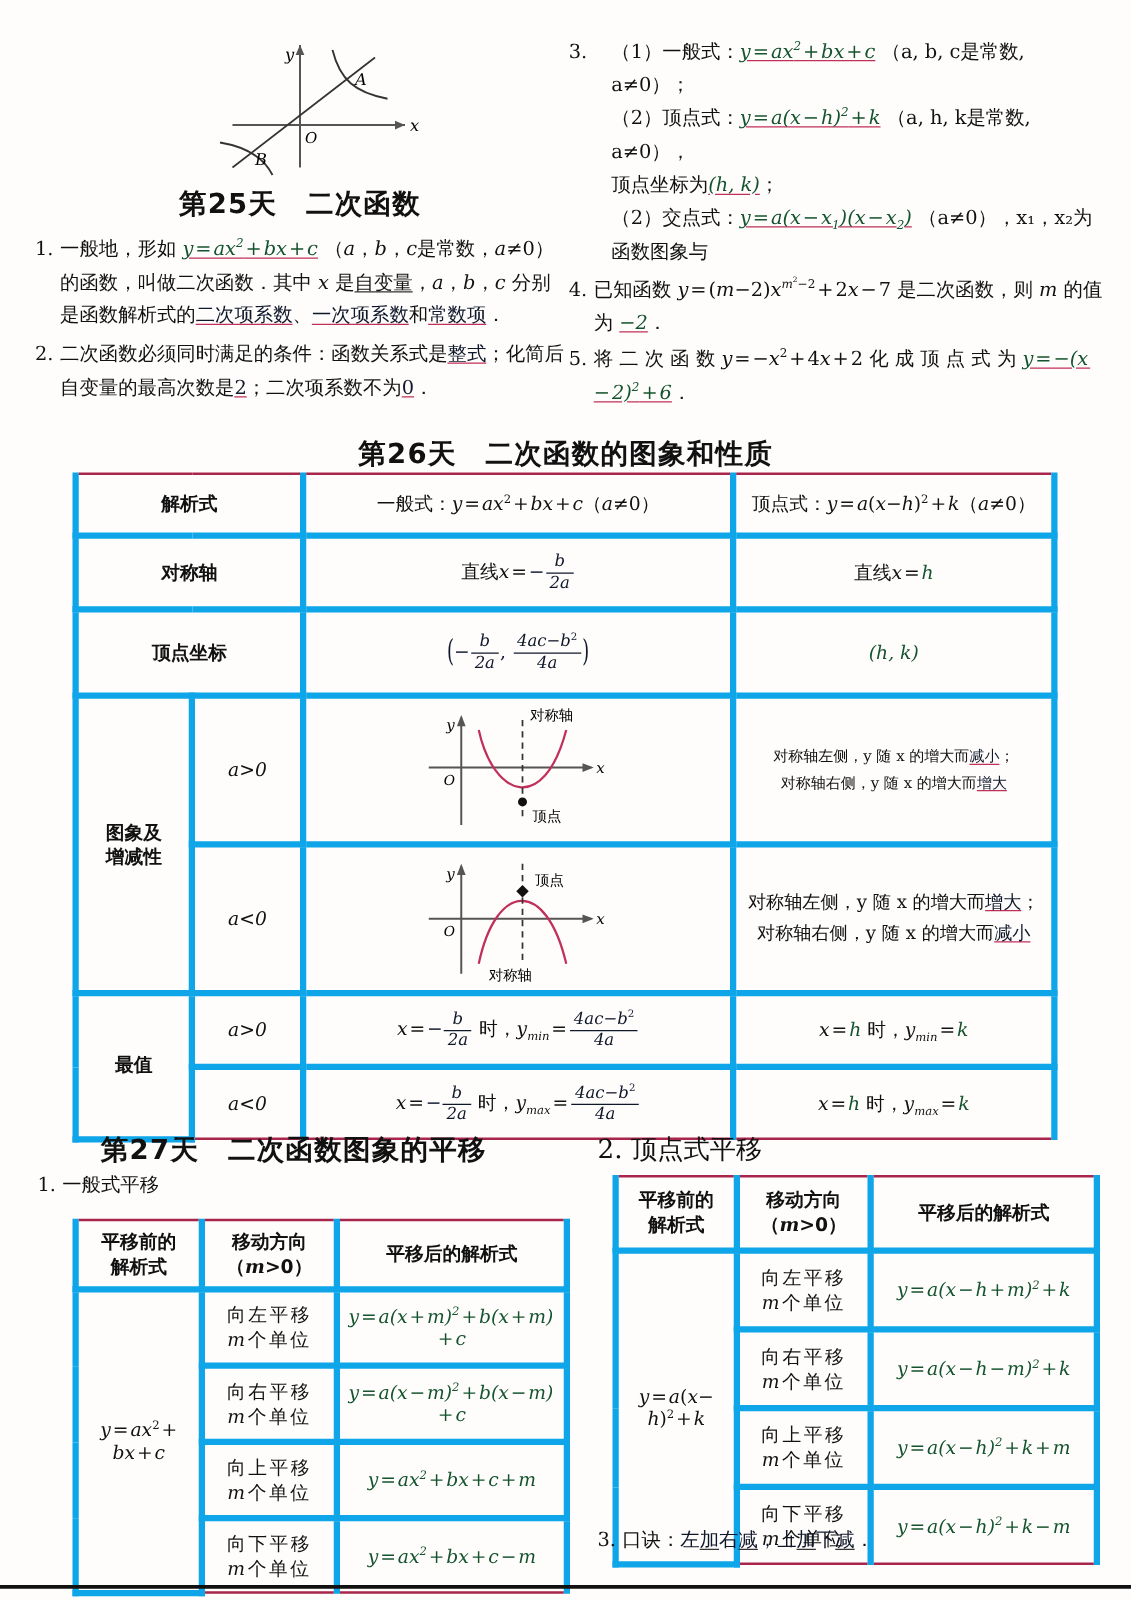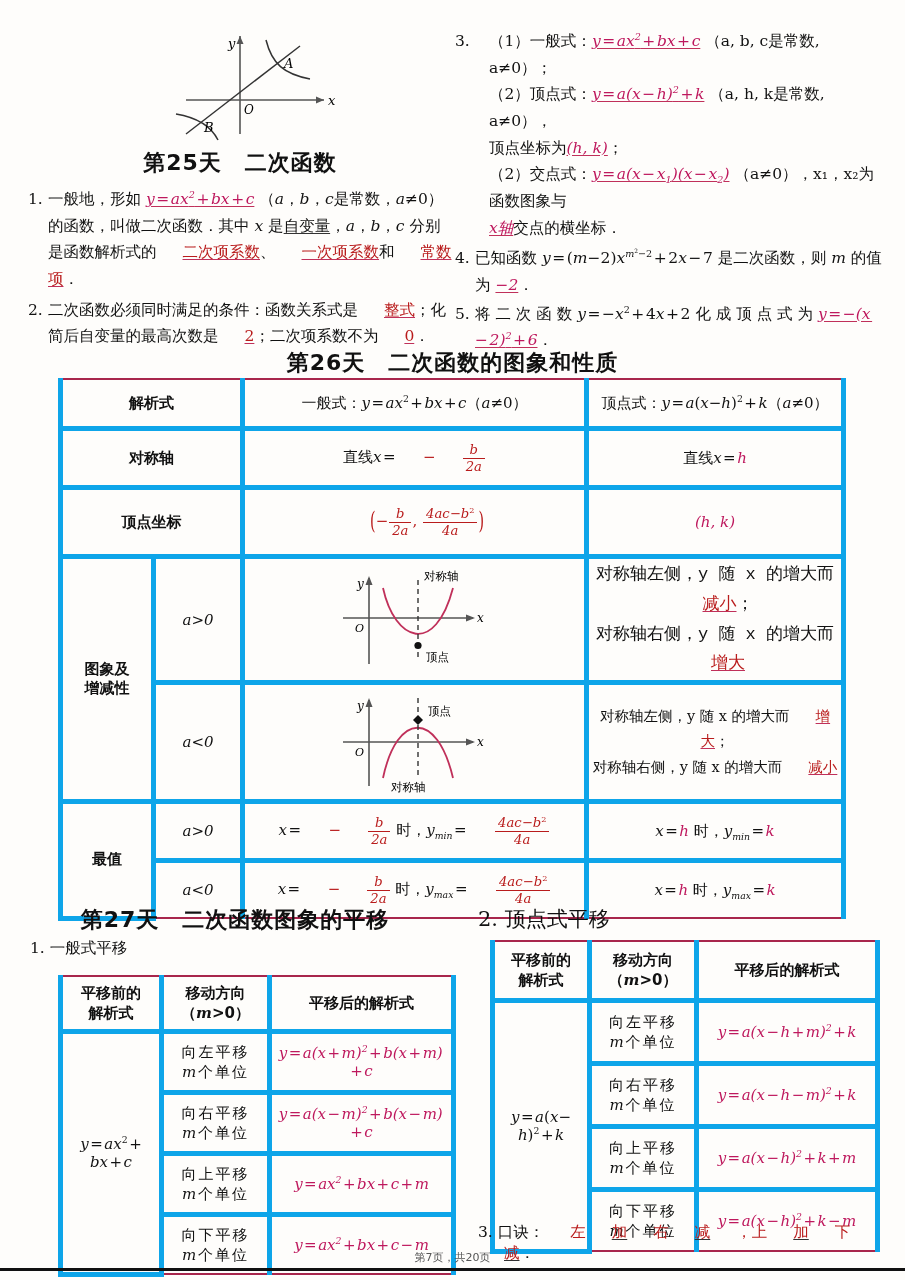--- a/index.html
+++ b/index.html
@@ -8,22 +8,22 @@
     background:#fefdfb;
     font-family:"DejaVu Serif","Liberation Serif",serif;
     color:#111;
     position:relative;
     overflow:hidden;
   }
   .page{position:relative;width:905px;height:1280px;}
 
   
   .mi{font-style:italic;font-family:"DejaVu Serif","Liberation Serif",serif;}
-  .red{color:#b91c1c;padding-left:26px;}
-  .redi{color:#be185d;font-style:italic;}
+  .red{color:#0f172a;}
+  .redi{color:#14532d;font-style:italic;}
   sup{font-size:.62em;vertical-align:super;line-height:0;}
   sub{font-size:.62em;vertical-align:sub;line-height:0;}
   .ul{text-decoration:underline;text-decoration-color:#c0305a;text-underline-offset:2px;}
   .ulk{text-decoration:underline;text-decoration-color:#333;text-underline-offset:2px;}
   .frac{display:inline-block;vertical-align:middle;text-align:center;line-height:1.05;
         font-size:.88em;margin:0 1px;}
   .frac .num{display:block;border-bottom:1px solid currentColor;padding:0 3px 1px;}
   .frac .den{display:block;padding:1px 3px 0;}
   .paren{display:inline-block;transform:scaleY(1.7);transform-origin:center;font-size:.95em;}
 
@@ -132,23 +132,20 @@
             <span>（2）顶点式：</span><span class="ul redi">y = a(x − h)<sup>2</sup> + k</span>
             <span>（a, h, k是常数, a≠0），</span>
           </div>
           <div>
             <span>顶点坐标为</span><span class="ul redi">(h, k)</span><span>；</span>
           </div>
           <div>
             <span>（2）交点式：</span><span class="ul redi">y = a(x − x<sub>1</sub>)(x − x<sub>2</sub>)</span>
             <span>（a≠0），x₁，x₂为函数图象与</span>
           </div>
-          <div>
-            <span class="ul redi">x轴</span><span>交点的横坐标．</span>
-          </div>
         </div>
       </div>
     </div>
 
     <div class="num-item" style="margin-top:4px;">
       <div class="idx">4.</div>
       <div class="body">
         已知函数 <span class="mi">y</span> = (<span class="mi">m</span>−2)<span class="mi">x</span><sup><span class="mi">m</span><sup>2</sup>−2</sup> + 2<span class="mi">x</span> − 7 是二次函数，则 <span class="mi">m</span> 的值为 <span class="ul redi">−2</span><span>．</span>
       </div>
     </div>
@@ -207,21 +204,21 @@
           <path class="curve" d="M58 22 C 70 76, 110 90, 128 22"></path>
           <line class="dashed" x1="93" y1="14" x2="93" y2="92"></line>
           <circle cx="93" cy="79.5" r="3.6" fill="#111"></circle>
           <text x="32" y="22" font-size="12" font-style="italic" font-family="DejaVu Serif, serif">y</text>
           <text x="152" y="56" font-size="12" font-style="italic" font-family="DejaVu Serif, serif">x</text>
           <text x="30" y="66" font-size="11" font-style="italic" font-family="DejaVu Serif, serif">O</text>
           <text x="99" y="14" font-size="11.5" font-family="DejaVu Sans, sans-serif">对称轴</text>
           <text x="101" y="95" font-size="11.5" font-family="DejaVu Sans, sans-serif">顶点</text>
         </svg>
       </td>
-      <td style="font-size:17px;line-height:1.75;font-family:Liberation Mono, monospace;">
+      <td style="font-size:12px;line-height:1.75;">
         <div>
           <span>对称轴左侧，y 随 x 的增大而</span><span class="ul red">减小</span><span>；</span>
         </div>
         <div>
           <span>对称轴右侧，y 随 x 的增大而</span><span class="ul red">增大</span>
         </div>
       </td>
     </tr>
     <tr>
       <td style="height:112px;"><span class="mi">a&lt;0</span></td>
@@ -394,16 +391,15 @@
       </td>
     </tr>
   </tbody>
     </table>
 
   <div class="kou">
     <span>3.</span>
     <span>口诀：</span><span class="red">左</span><span class="red ulk">加</span><span class="red">右</span><span class="red ulk">减</span><span class="red">，上</span><span class="red ulk">加</span><span class="red">下</span><span class="red ulk">减</span><span>．</span>
   </div>
 
-  <div class="footer">第7页，共20页</div>
   <div class="footer-rule"></div>
 
 </div>
 
 </body></html>

